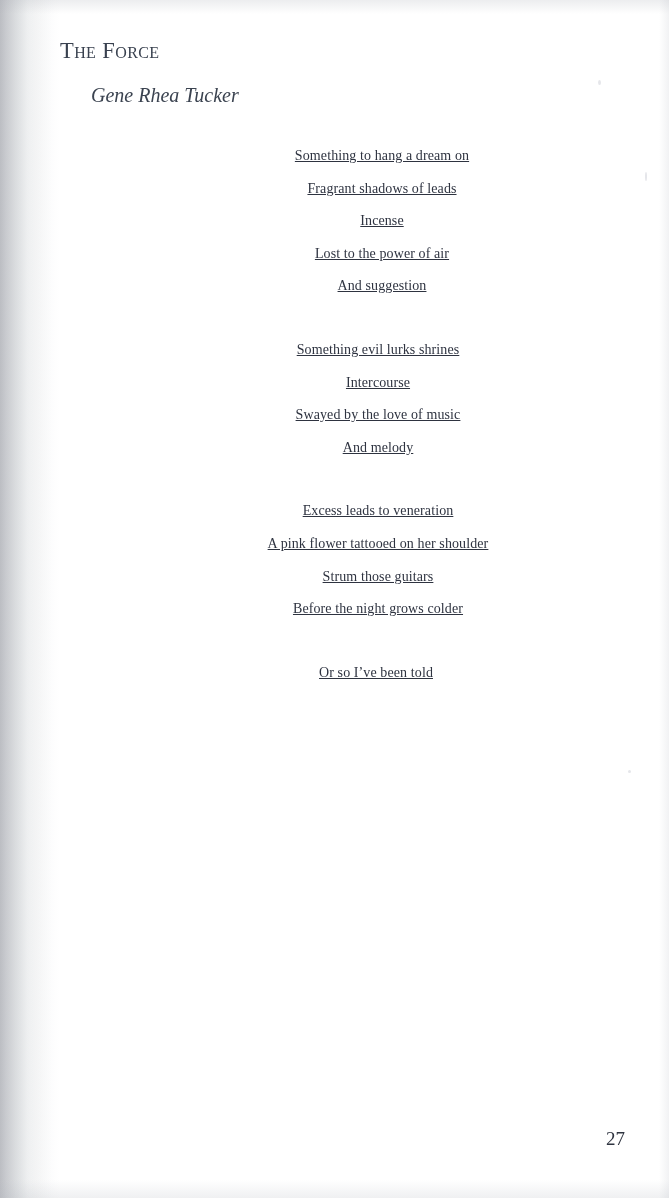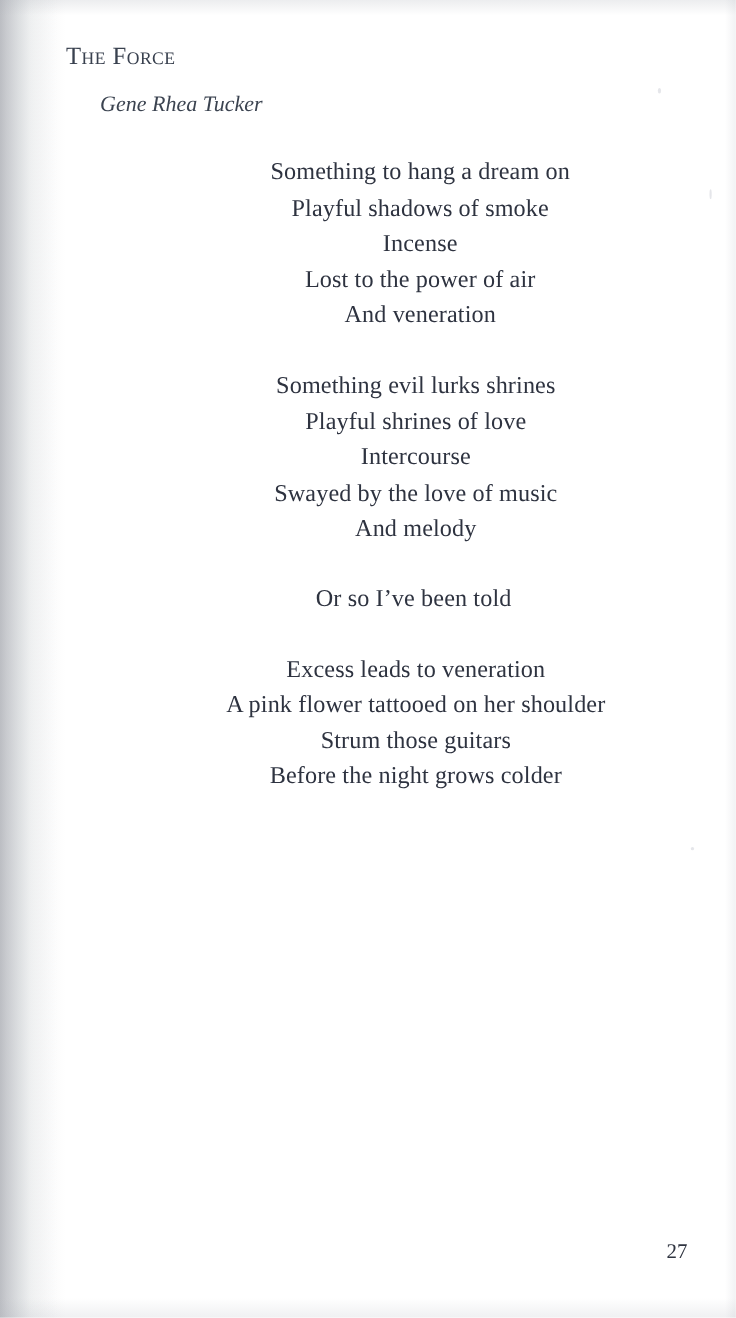--- a/index.html
+++ b/index.html
@@ -96,25 +96,26 @@
     width: 520px;
   }
 
   .stanza {
     margin: 0 0 31px 0;
   }
   .stanza:last-child {
     margin-bottom: 0;
   }
   .line {
-    font-size: 22px;
+    font-size: 14px;
     line-height: 32.6px;
     color: #2e3340;
     white-space: pre;
     letter-spacing: 0.1px;
+    text-decoration: underline;
   }
   
   .stanza.indent-1 .line {
     padding-left: 8px;
   }
   .stanza.indent-final .line {
     padding-left: 0px;
     margin-left: -4px;
   }
 
@@ -151,43 +152,42 @@
   <div class="content">
 
     <div class="poem-title">The Force</div>
 
     <div class="poem-author">Gene Rhea Tucker</div>
 
     <div class="poem-body">
 
       <div class="stanza indent-1">
         <div class="line">Something to hang a dream on</div>
-        <div class="line">Playful shadows of smoke</div>
+        <div class="line">Fragrant shadows of leads</div>
         <div class="line">Incense</div>
         <div class="line">Lost to the power of air</div>
-        <div class="line">And veneration</div>
+        <div class="line">And suggestion</div>
       </div>
 
       <div class="stanza">
         <div class="line">Something evil lurks shrines</div>
-        <div class="line">Playful shrines of love</div>
         <div class="line">Intercourse</div>
         <div class="line">Swayed by the love of music</div>
         <div class="line">And melody</div>
-      </div>
-
-      <div class="stanza indent-final">
-        <div class="line">Or so I’ve been told</div>
       </div>
 
       <div class="stanza">
         <div class="line">Excess leads to veneration</div>
         <div class="line">A pink flower tattooed on her shoulder</div>
         <div class="line">Strum those guitars</div>
         <div class="line">Before the night grows colder</div>
+      </div>
+
+      <div class="stanza indent-final">
+        <div class="line">Or so I’ve been told</div>
       </div>
 
     </div>
 
     <div class="page-number">27</div>
 
   </div>
 </div>
 
 </body></html>

